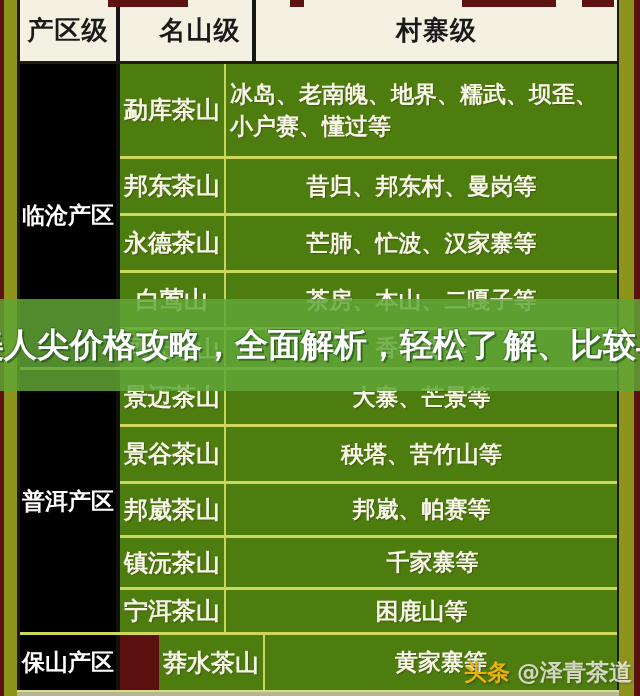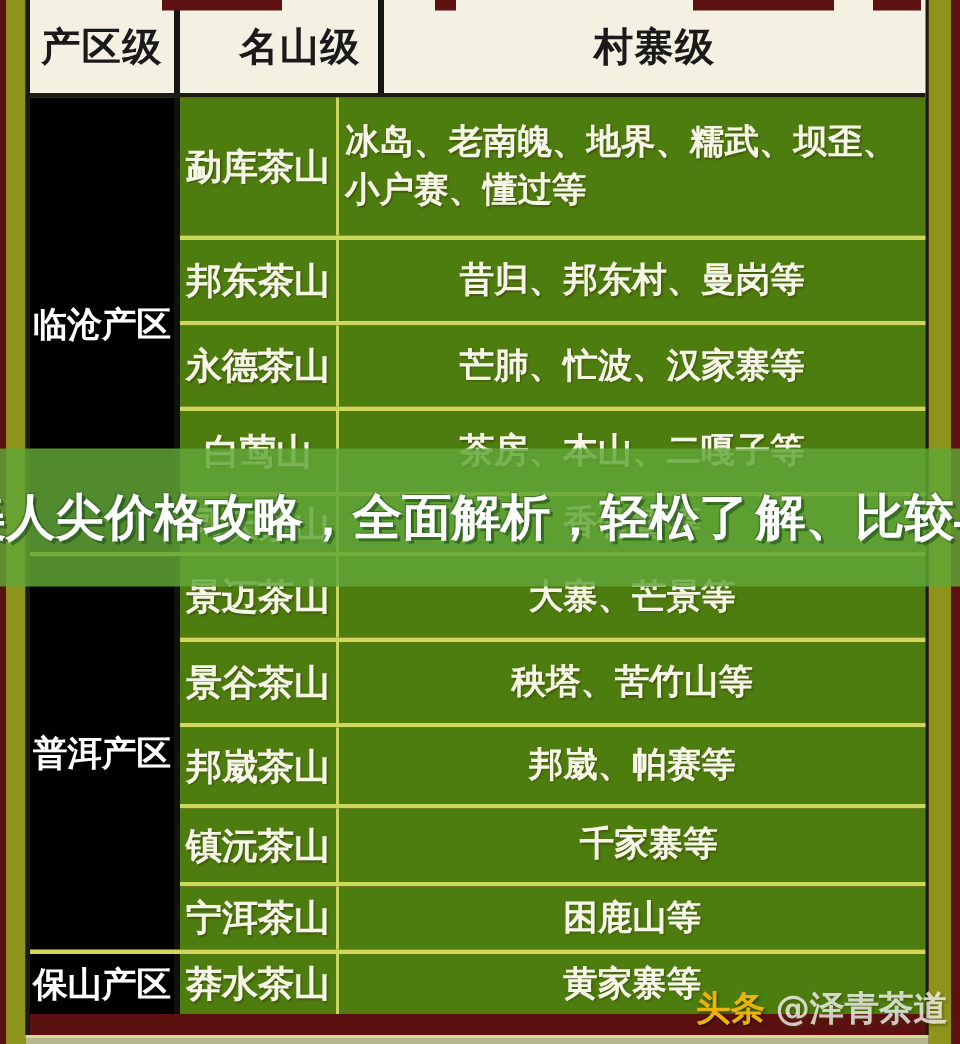--- a/index.html
+++ b/index.html
@@ -134,21 +134,21 @@
           <div class="row" style="height: 42px;">
             <div class="m-cell">宁洱茶山</div>
             <div class="v-cell">困鹿山等</div>
           </div>
         </div>
       </div>
       <div class="region-divider"></div>
       <div class="region">
         <div class="region-cell">保山产区</div>
         <div class="rows">
-          <div class="row" style="height: 40px;">
+          <div class="row" style="height: 55px; margin-left: 39px;">
             <div class="m-cell">莽水茶山</div>
             <div class="v-cell">黄家寨等</div>
           </div>
         </div>
       </div>
     </div>
 </div>
 
 <div class="blk blk1"></div>
 <div class="blk blk2"></div>

